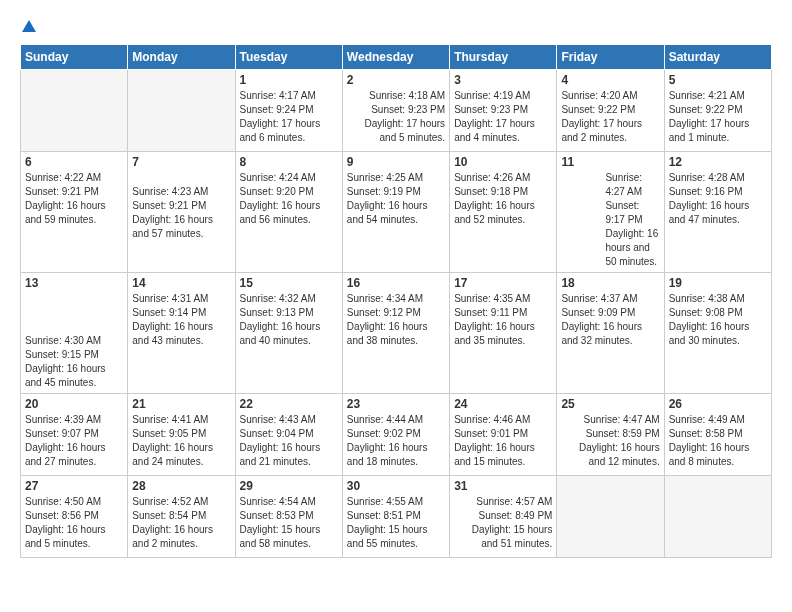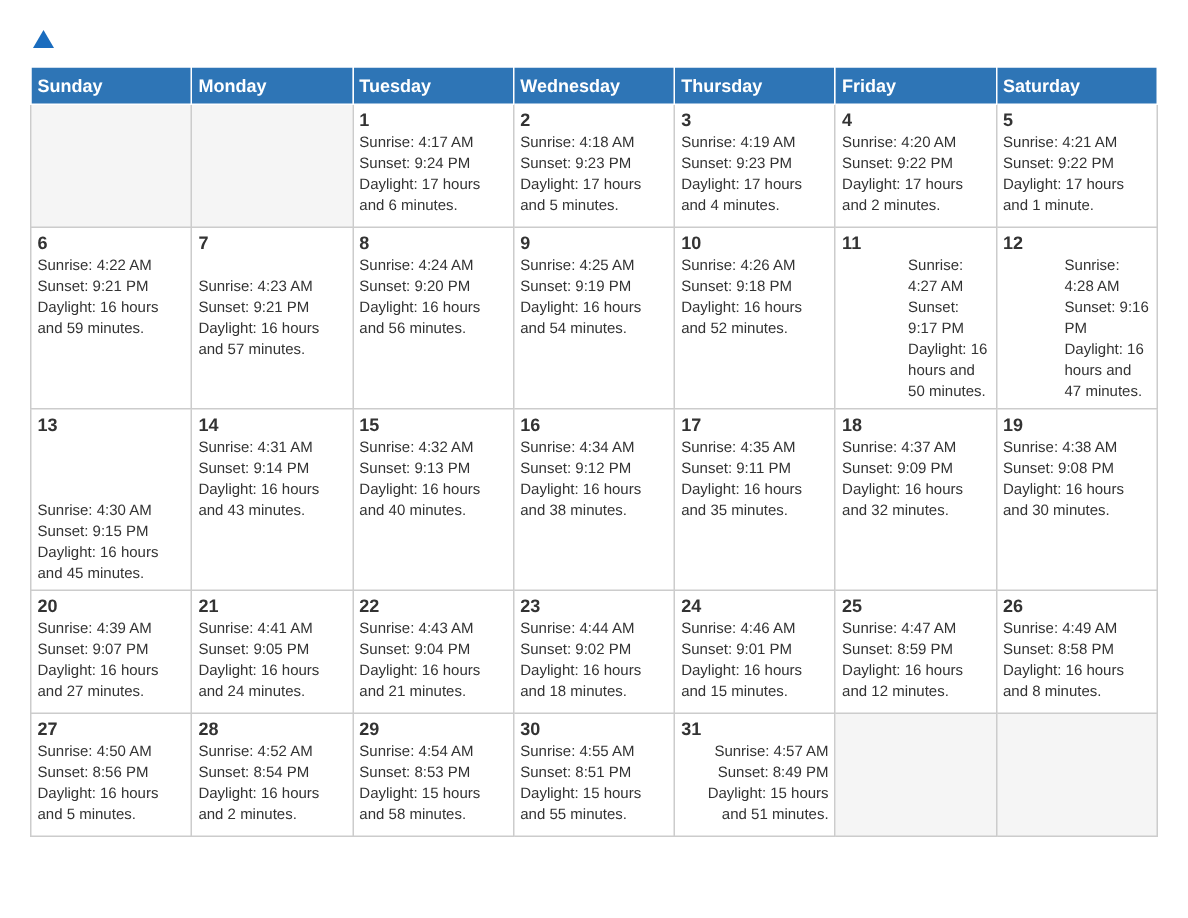--- a/index.html
+++ b/index.html
@@ -124,21 +124,21 @@
           <td class="empty"></td>
           <td class="empty"></td>
           <td>
             <span class="day-num">1</span>
             <div class="cell-text" style="white-space: pre-line;">Sunrise: 4:17 AM
 Sunset: 9:24 PM
 Daylight: 17 hours and 6 minutes.</div>
           </td>
           <td>
             <span class="day-num">2</span>
-            <div class="cell-text" style="white-space: pre-line;">Sunrise: 4:18 AM
+            <div class="cell-text" style="white-space: pre-line; text-align: right;">Sunrise: 4:18 AM
 Sunset: 9:23 PM
 Daylight: 17 hours and 5 minutes.</div>
           </td>
           <td>
             <span class="day-num">3</span>
             <div class="cell-text" style="white-space: pre-line;">Sunrise: 4:19 AM
 Sunset: 9:23 PM
 Daylight: 17 hours and 4 minutes.</div>
           </td>
           <td>
@@ -186,21 +186,21 @@
 Daylight: 16 hours and 52 minutes.</div>
           </td>
           <td>
             <span class="day-num">11</span>
             <div class="cell-text" style="white-space: pre-line; margin-left: 44px;">Sunrise: 4:27 AM
 Sunset: 9:17 PM
 Daylight: 16 hours and 50 minutes.</div>
           </td>
           <td>
             <span class="day-num">12</span>
-            <div class="cell-text" style="white-space: pre-line; margin-left: 41px;">Sunrise: 4:28 AM
+            <div class="cell-text" style="white-space: pre-line;">Sunrise: 4:28 AM
 Sunset: 9:16 PM
 Daylight: 16 hours and 47 minutes.</div>
           </td>
         </tr>
         <tr>
           <td>
             <span class="day-num">13</span>
             <div class="cell-text" style="white-space: pre-line; margin-top: 44px;">Sunrise: 4:30 AM
 Sunset: 9:15 PM
 Daylight: 16 hours and 45 minutes.</div>
@@ -268,21 +268,21 @@
 Daylight: 16 hours and 18 minutes.</div>
           </td>
           <td>
             <span class="day-num">24</span>
             <div class="cell-text" style="white-space: pre-line;">Sunrise: 4:46 AM
 Sunset: 9:01 PM
 Daylight: 16 hours and 15 minutes.</div>
           </td>
           <td>
             <span class="day-num">25</span>
-            <div class="cell-text" style="white-space: pre-line;">Sunrise: 4:47 AM
+            <div class="cell-text" style="white-space: pre-line; text-align: right;">Sunrise: 4:47 AM
 Sunset: 8:59 PM
 Daylight: 16 hours and 12 minutes.</div>
           </td>
           <td>
             <span class="day-num">26</span>
             <div class="cell-text" style="white-space: pre-line;">Sunrise: 4:49 AM
 Sunset: 8:58 PM
 Daylight: 16 hours and 8 minutes.</div>
           </td>
         </tr>

